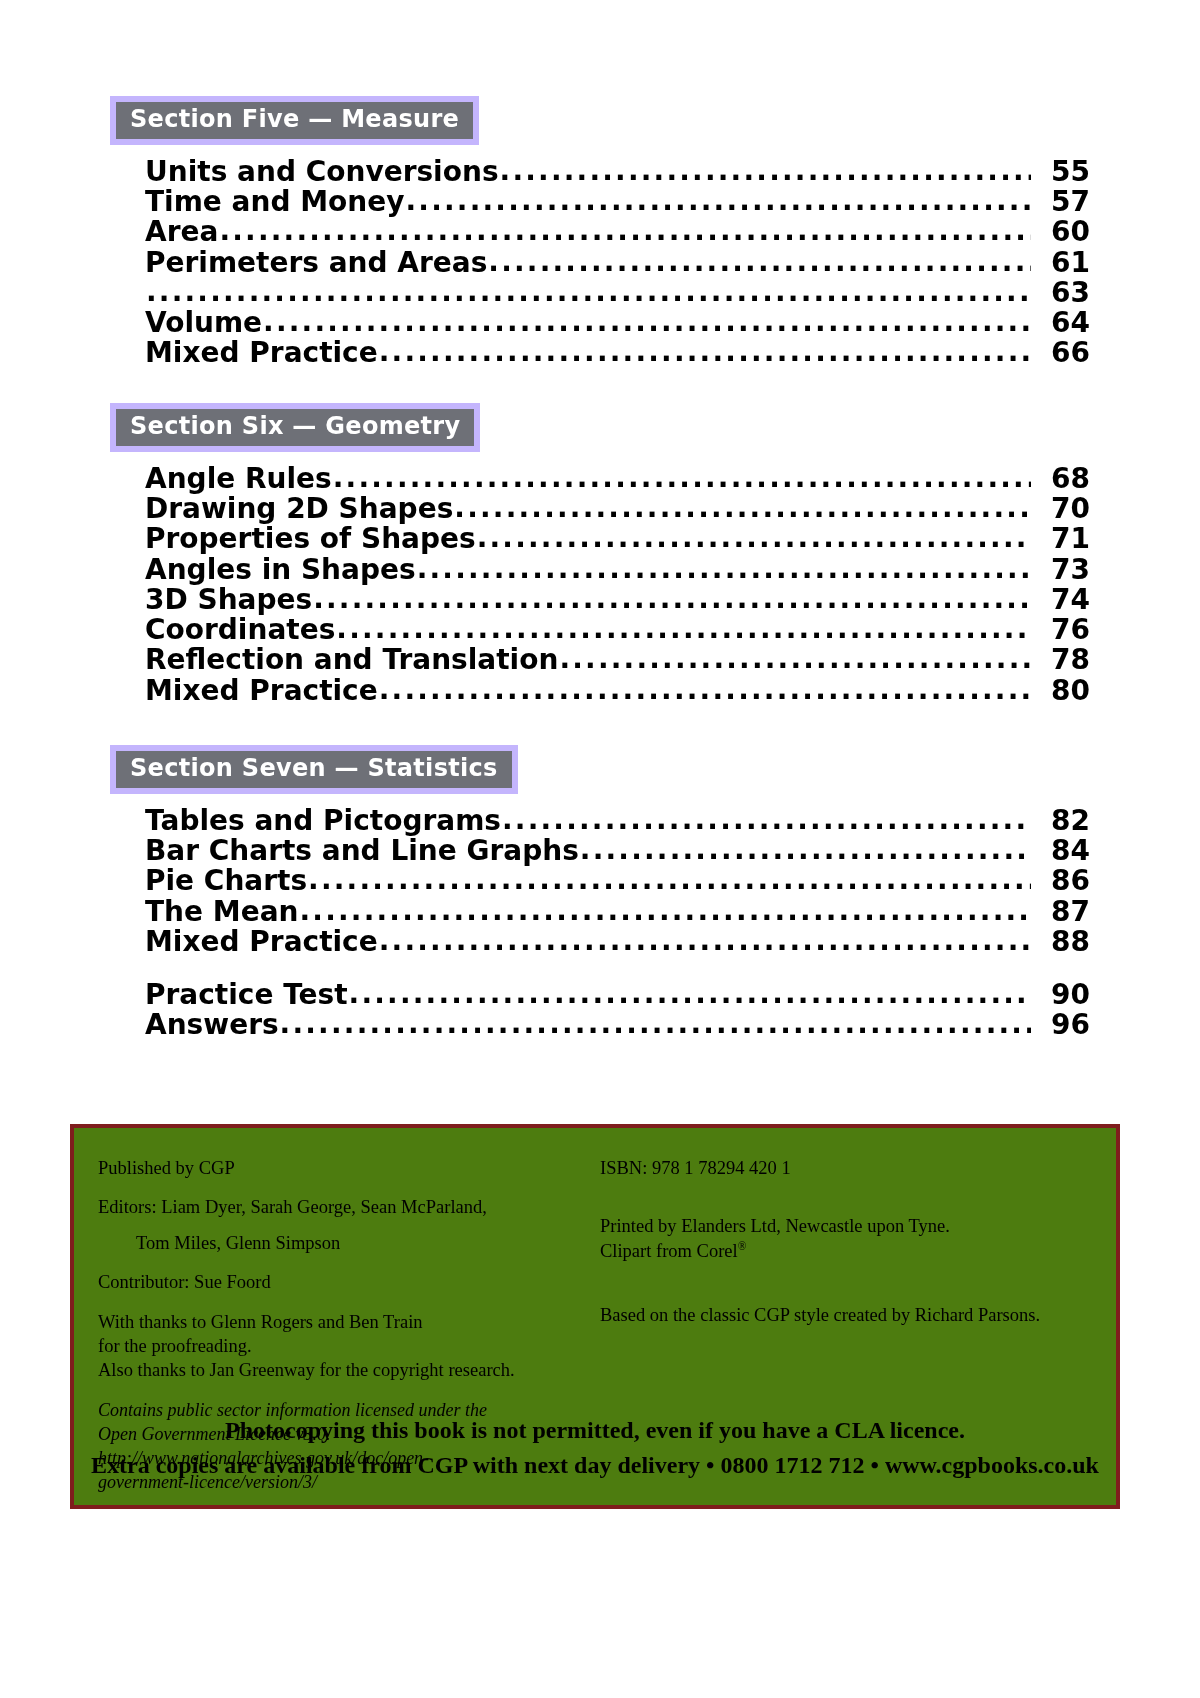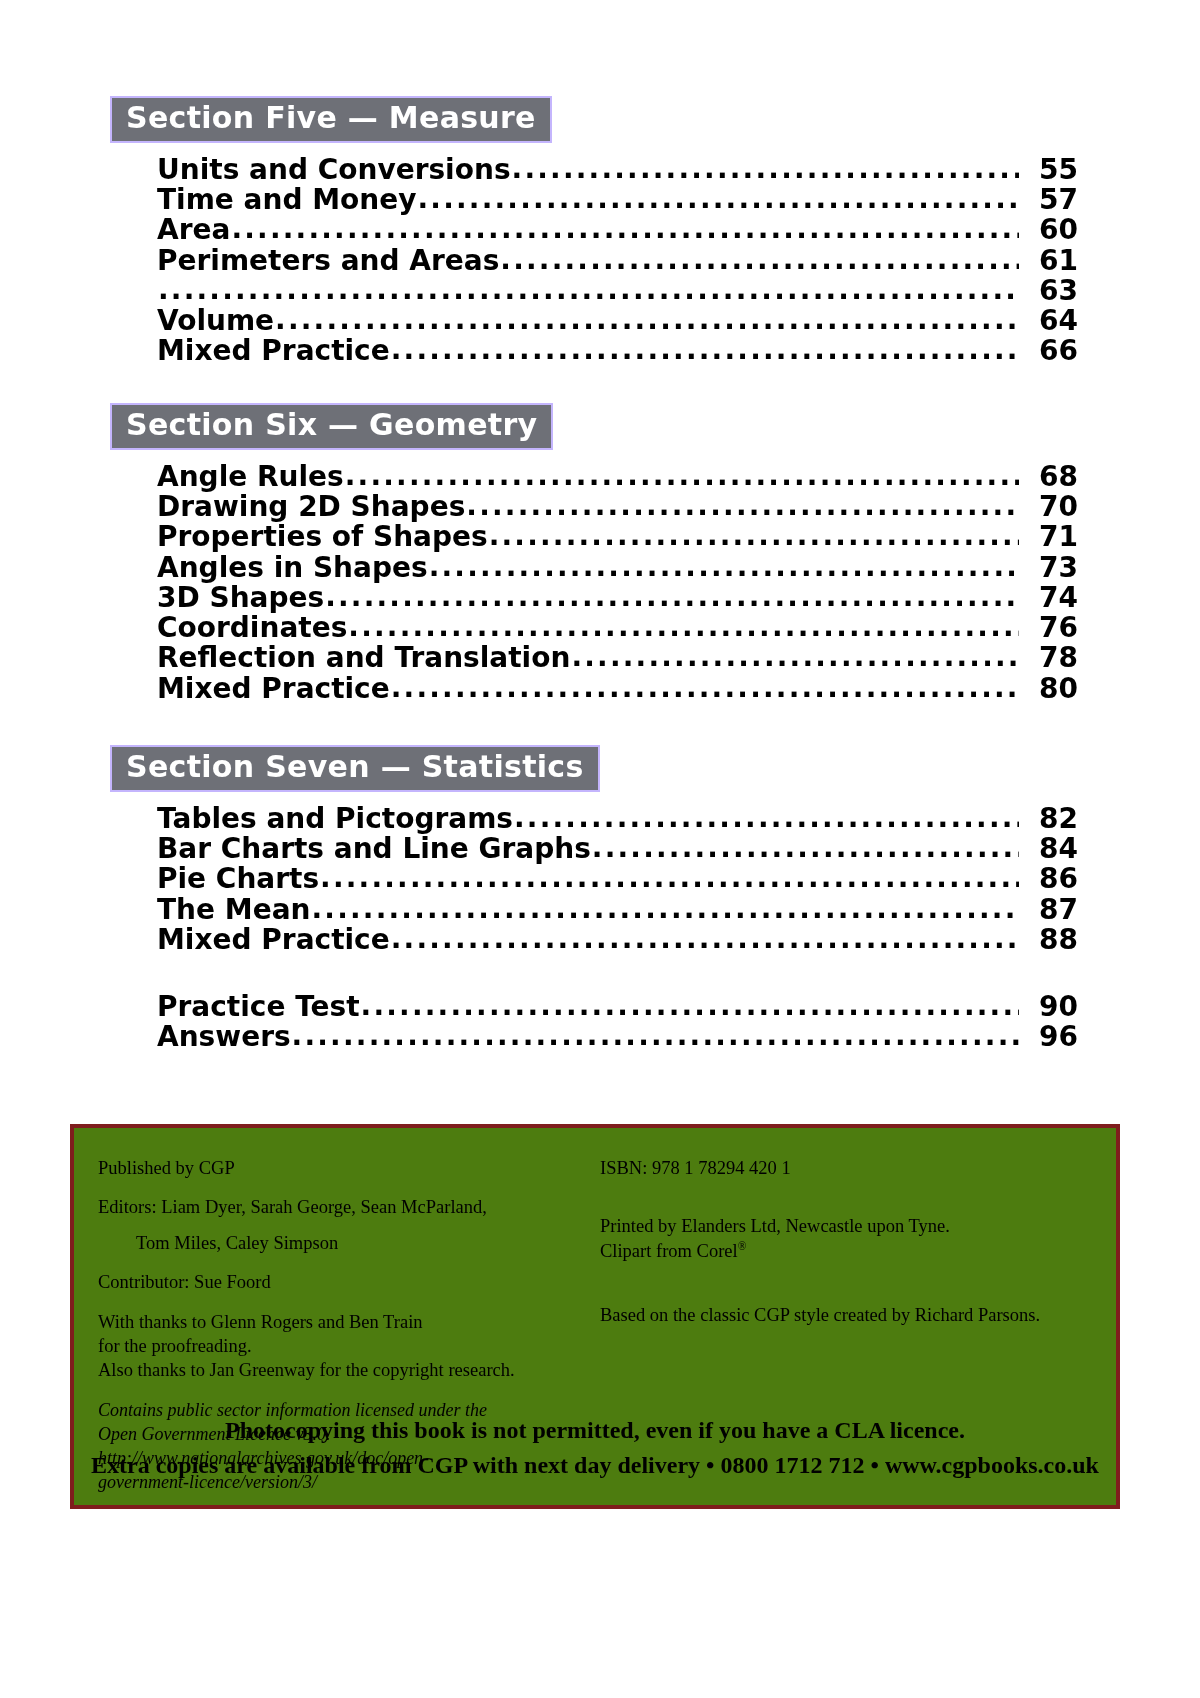--- a/index.html
+++ b/index.html
@@ -31,34 +31,34 @@
     width: 1200px;
   }
 
   .section-block {
     margin-bottom: 0;
   }
 
   .section-header {
     display: inline-block;
     background: #6e7077;
-    border: 2px solid #c4b5fd;
+    border: 6px solid #c4b5fd;
     color: #ffffff;
     font-family: "DejaVu Sans", sans-serif;
     font-weight: bold;
-    font-size: 30px;
+    font-size: 24px;
     letter-spacing: 0.3px;
     padding: 5px 14px 8px 14px;
     line-height: 1.0;
     white-space: nowrap;
   }
 
   .toc-list {
     list-style: none;
-    margin: 12px;
+    margin: 0;
     padding: 0;
   }
 
   .toc-row {
     display: flex;
     align-items: baseline;
     font-family: "DejaVu Sans", sans-serif;
     font-weight: bold;
     font-size: 28px;
     line-height: 1.08;
@@ -292,21 +292,21 @@
   <div class="colophon" style="left:70px; top:1124px; width:1050px; height:385px;">
     <div class="colophon-cols" style="padding:28px 24px 0 24px;">
 
       <div class="col-left cph" style="width:480px;">
         <p>Published by CGP</p>
         <p class="tight">
           <span>Editors:</span>
           <span>Liam Dyer, Sarah George, Sean McParland,</span>
         </p>
         <p>
-          <span class="indent">Tom Miles, Caley Simpson</span>
+          <span class="indent">Tom Miles, Glenn Simpson</span>
         </p>
         <p>Contributor: Sue Foord</p>
         <p>
           <span>With thanks to Glenn Rogers and Ben Train</span><br>
           <span>for the proofreading.</span><br>
           <span>Also thanks to Jan Greenway for the copyright research.</span>
         </p>
         <p class="licence">
           <span>Contains public sector information licensed under the</span><br>
           <span>Open Government Licence v3.0.</span><br>

